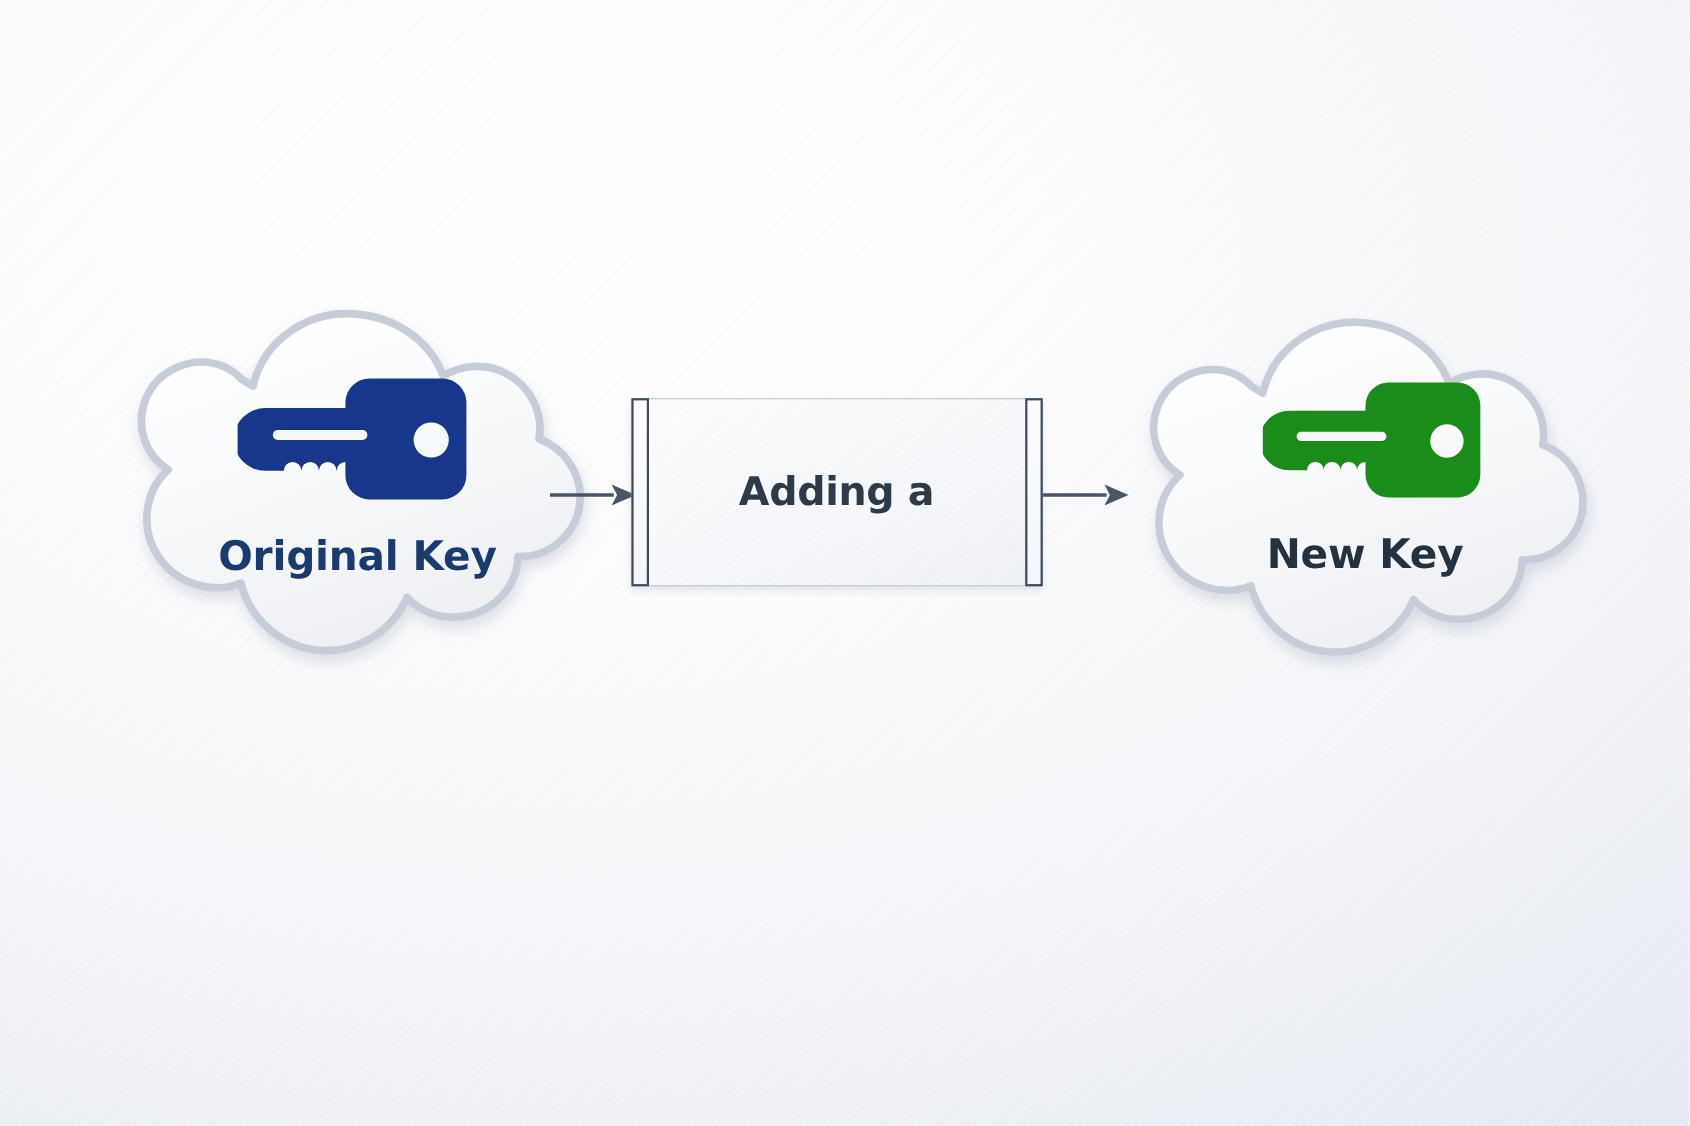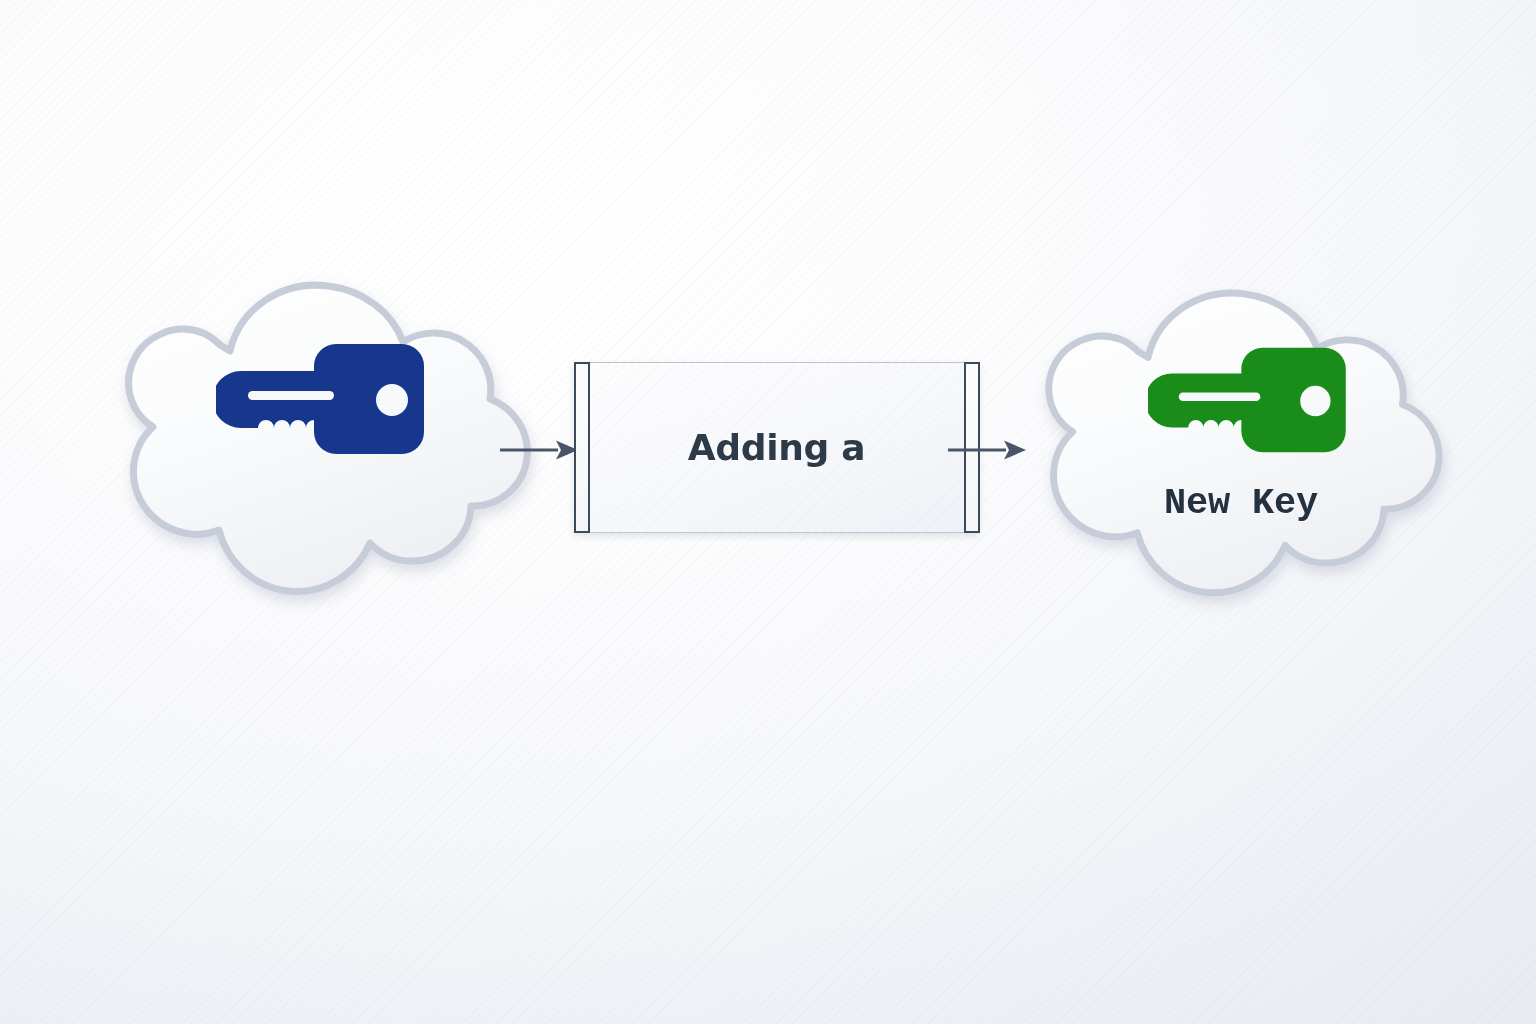--- a/index.html
+++ b/index.html
@@ -51,37 +51,37 @@
     width: 100%;
     text-align: center;
     font-size: 37px;
     font-weight: bold;
     letter-spacing: -0.2px;
     white-space: nowrap;
     text-shadow: 0 1px 1px rgba(255,255,255,0.85);
   }
 
   #cloud-original { left: 120px; top: 278px; width: 410px; height: 325px; }
-  #cloud-new      { left: 1040px; top: 286px; width: 402px; height: 318px; font-family: Liberation Mono, monospace; }
+  #cloud-new      { left: 1040px; top: 286px; width: 402px; height: 318px; }
 
   #label-original { top: 206px; color: #1b3a6e; }
   #label-new      { top: 196px; color: #243240; }
 
   .key-icon {
     position: absolute;
   }
   #key-original { left: 96px;  top: 62px; }
   #key-new      { left: 108px; top: 58px; }
 
   
   #process-box {
     position: absolute;
     left: 574px;
     top: 362px;
-    width: 405px;
+    width: 373px;
     height: 171px;
     box-sizing: border-box;
     border: 1.5px solid #bcc5d2;
     background:
       repeating-linear-gradient(
         135deg,
         rgba(150,160,180,0.05) 0px,
         rgba(150,160,180,0.05) 1px,
         rgba(255,255,255,0) 1px,
         rgba(255,255,255,0) 6px
@@ -177,20 +177,21 @@
                  A 8,8 0 0 0 58,88
                  A 8,8 0 0 0 42,88
                  L 25,88
                  A 28.5,28.5 0 0 1 25,31
                  Z"></path>
       </g>
 
       <rect x="32" y="51" width="86" height="9" rx="4.5" fill="#f7f8fa"></rect>
     </svg>
 
+    <div class="cloud-label" id="label-original">Original Key</div>
   </div>
 
   <svg class="arrow" id="arrow-left" width="80" height="24" viewBox="0 0 80 24">
     <line x1="0" y1="12" x2="58" y2="12" stroke="#4a5568" stroke-width="3.2"></line>
     <path d="M 56,2.5 L 78,12 L 56,21.5 L 61,12 Z" fill="#4a5568"></path>
   </svg>
 
   <div id="process-box">
     <div class="proc-bar" id="proc-bar-left"></div>
     <div class="proc-bar" id="proc-bar-right"></div>

